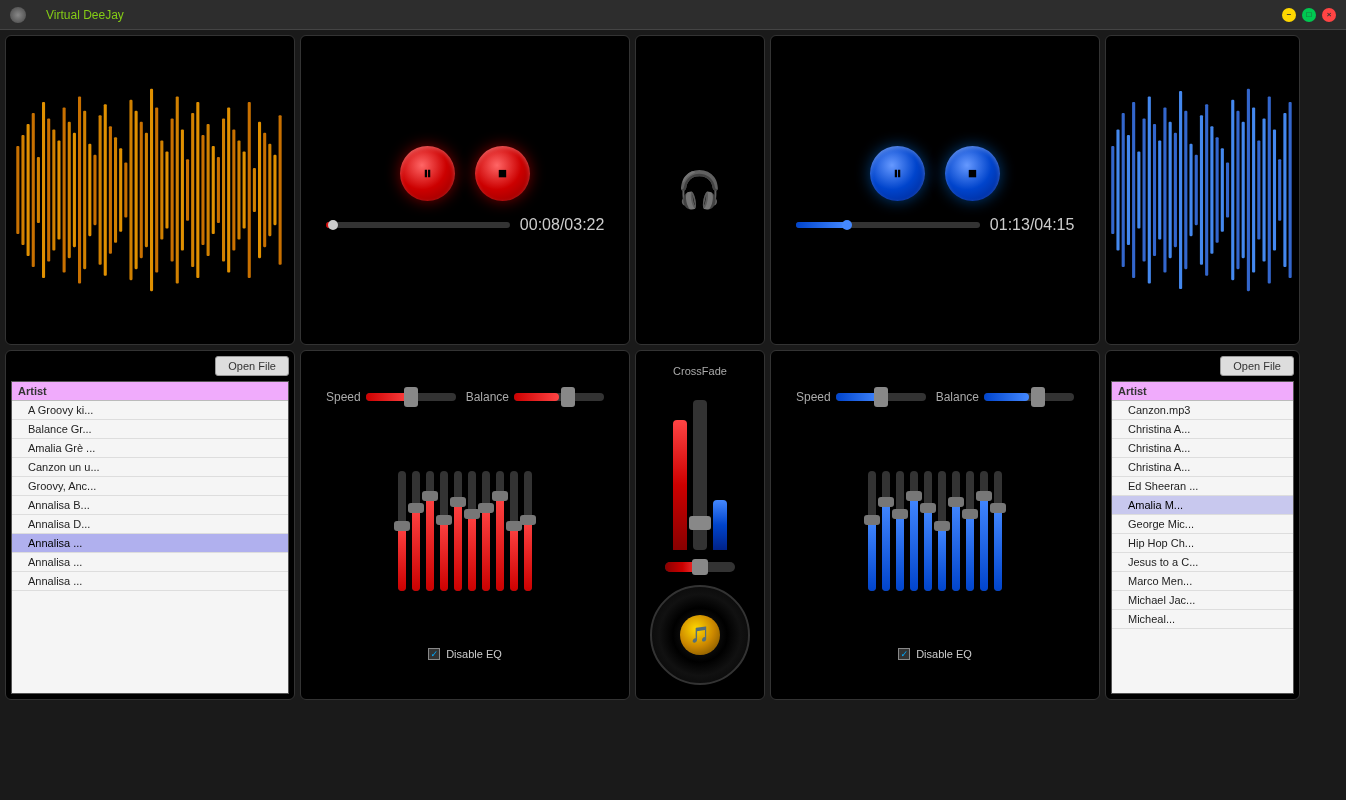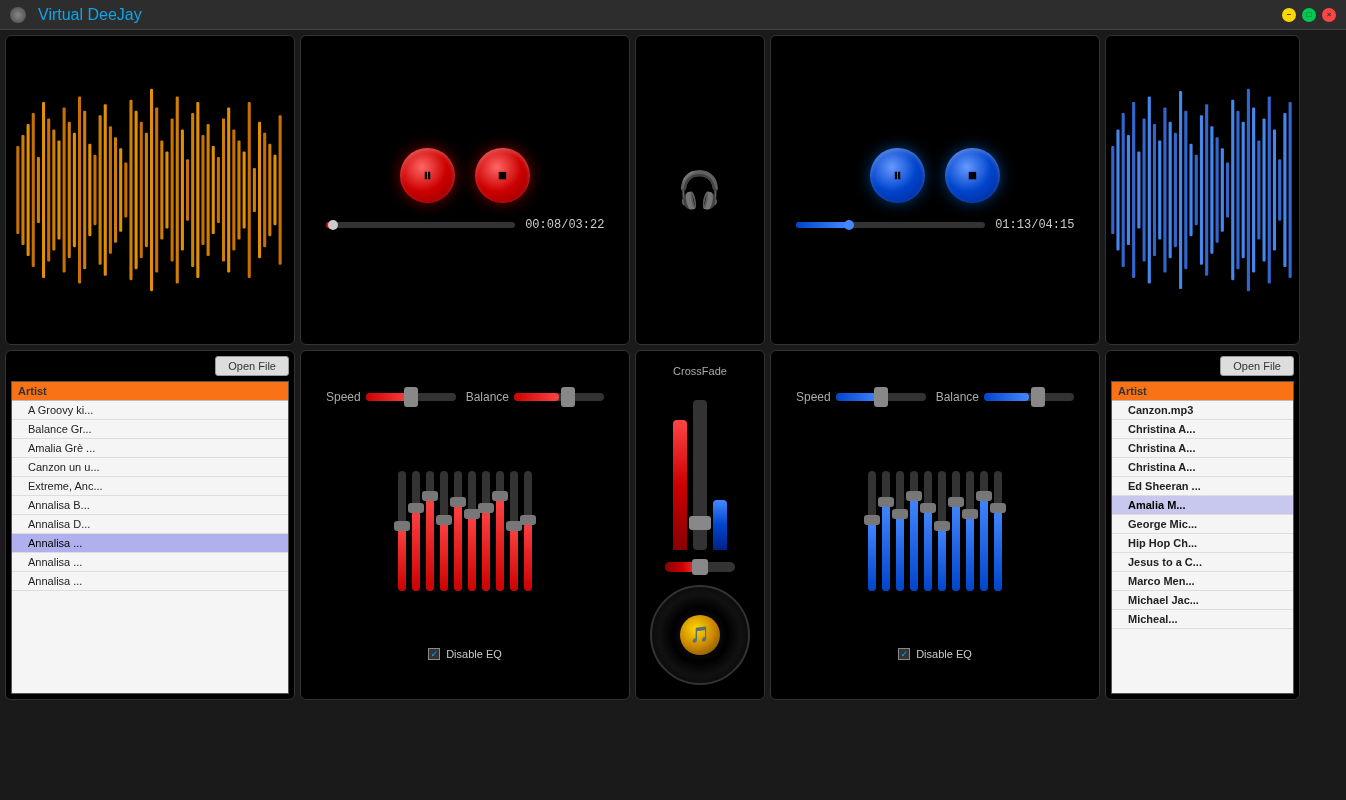--- a/index.html
+++ b/index.html
@@ -17,23 +17,23 @@
       height: 30px;
       display: flex;
       align-items: center;
       padding: 0 10px;
       justify-content: space-between;
       border-bottom: 1px solid #444;
     }
     .title-bar-left {
       display: flex;
       align-items: center;
-      gap: 12px;
-      font-size: 16px;
-      color: #0ea5e9;
+      gap: 20px;
+      font-size: 12px;
+      color: #84cc16;
     }
     .title-bar-icon {
       width: 16px;
       height: 16px;
       background: radial-gradient(circle, #888, #444);
       border-radius: 50%;
     }
     .title-bar-controls {
       display: flex;
       gap: 6px;
@@ -138,24 +138,23 @@
     .progress-handle {
       width: 10px;
       height: 10px;
       background: #ccc;
       border-radius: 50%;
       position: absolute;
       top: -2px;
       transform: translateX(-50%);
     }
     .time-display {
-      font-size: 12px;
+      font-size: 16px;
       color: #ccc;
       white-space: nowrap;
-      font-family: Liberation Mono, monospace;
     }
     .headphones-icon {
       font-size: 36px;
       color: #888;
     }
     .checkbox-small {
       width: 12px;
       height: 12px;
       border: 1px solid #888;
       background: #333;
@@ -204,21 +203,21 @@
       font-size: 11px;
       cursor: pointer;
     }
     .file-table {
       flex: 1;
       border: 1px solid #555;
       overflow-y: scroll;
       background: #f5f5f5;
     }
     .file-table-header {
-      background: #f97316;
+      background: #f0abfc;
       padding: 3px 6px;
       font-size: 11px;
       color: #333;
       font-weight: bold;
       border-bottom: 1px solid #bbb;
       position: sticky;
       top: 0;
     }
     .file-table-row {
       padding: 3px 16px;
@@ -226,21 +225,20 @@
       color: #222;
       border-bottom: 1px solid #ddd;
       cursor: pointer;
       white-space: nowrap;
       overflow: hidden;
       text-overflow: ellipsis;
     }
     .file-table-row.selected { background: #b0b0ee; color: #000; }
     .file-table-row-right {
       background: #f5f5f5;
-      font-weight: bold;
     }
     .file-table-row-right.selected { background: #c8c8ee; }
 
     
     .file-table::-webkit-scrollbar { width: 8px; }
     .file-table::-webkit-scrollbar-track { background: #ddd; }
     .file-table::-webkit-scrollbar-thumb { background: #aaa; border-radius: 4px; }
 
     
     .waveform-svg {
@@ -409,21 +407,21 @@
   </div>
 
   <div class="panel file-list-panel">
     <button class="open-file-btn">Open File</button>
     <div class="file-table">
       <div class="file-table-header">Artist</div>
       <div class="file-table-row">A Groovy ki...</div>
       <div class="file-table-row">Balance Gr...</div>
       <div class="file-table-row">Amalia Grè ...</div>
       <div class="file-table-row">Canzon un u...</div>
-      <div class="file-table-row">Extreme, Anc...</div>
+      <div class="file-table-row">Groovy, Anc...</div>
       <div class="file-table-row">Annalisa  B...</div>
       <div class="file-table-row">Annalisa  D...</div>
       <div class="file-table-row selected">Annalisa  ...</div>
       <div class="file-table-row">Annalisa  ...</div>
       <div class="file-table-row">Annalisa  ...</div>
     </div>
   </div>
 
   <div class="panel" style="display:flex;flex-direction:column;align-items:center;justify-content:space-around;padding:10px;">
 

